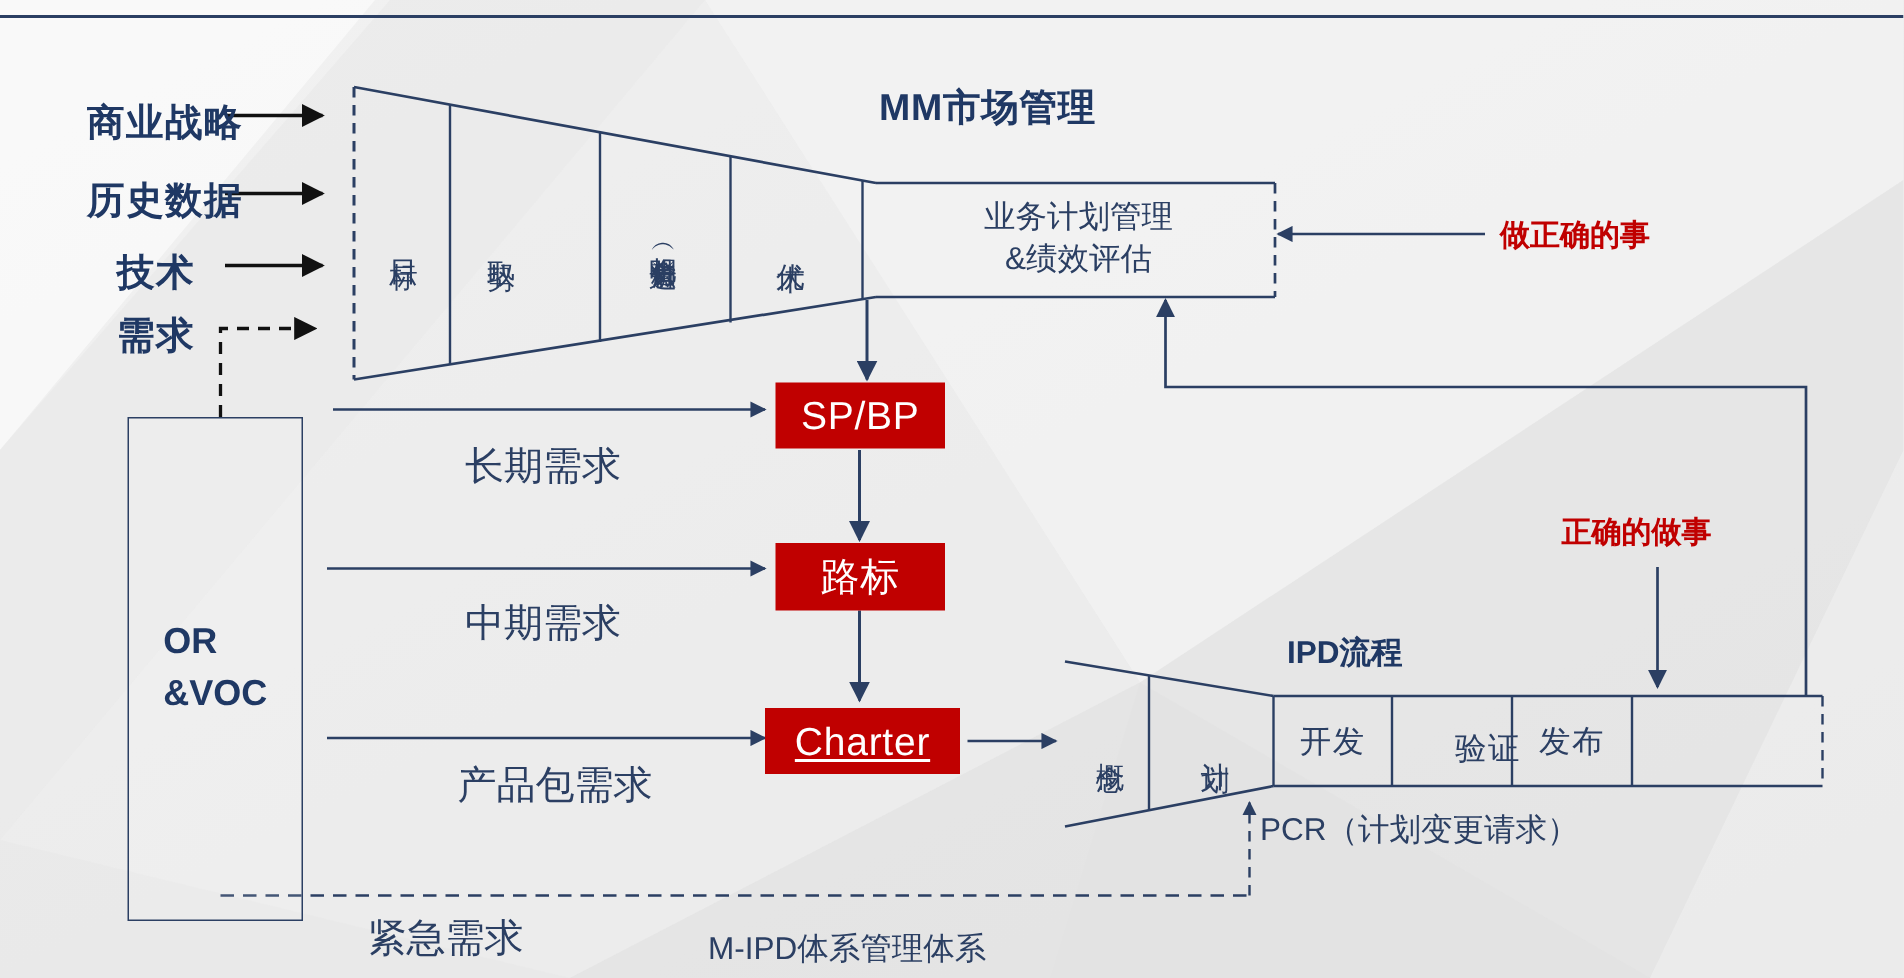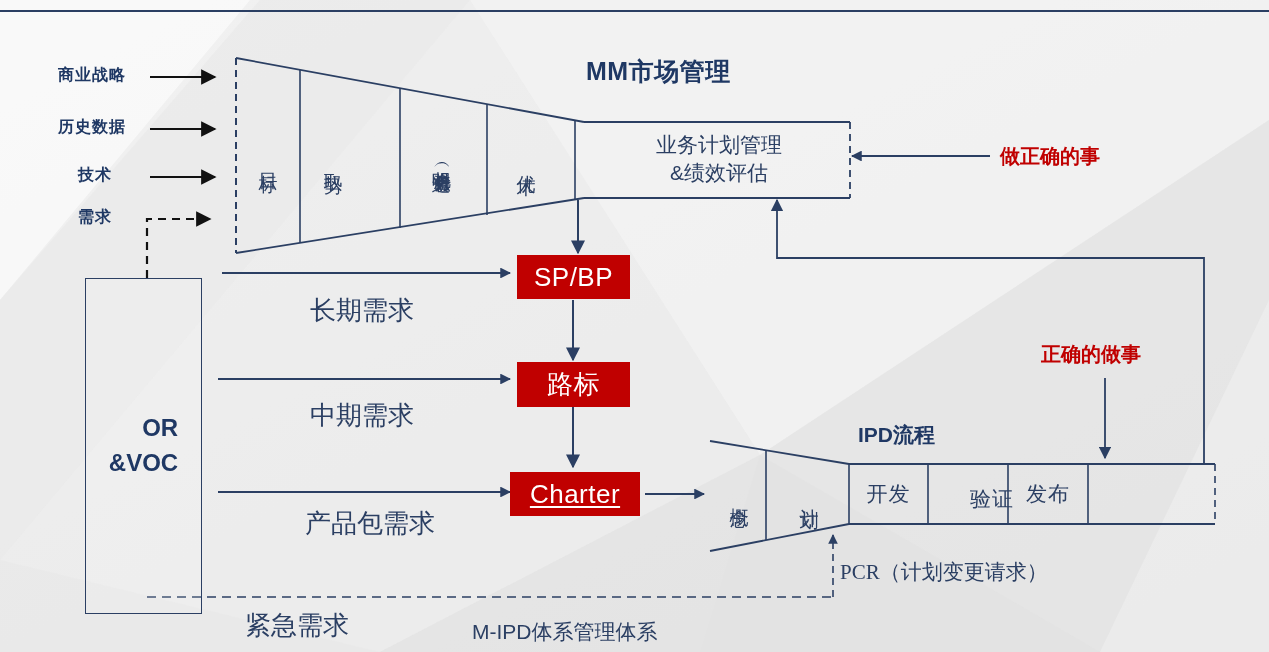--- a/index.html
+++ b/index.html
@@ -8,33 +8,33 @@
     font-family:"Liberation Sans","DejaVu Sans",sans-serif;
     background:#eeeeee;
     position:relative;
   }
   #stage{position:absolute;inset:0;width:1269px;height:652px;}
   .bg{position:absolute;inset:0;z-index:0;}
   .layer{position:absolute;z-index:2;}
   svg.lines{position:absolute;left:0;top:0;width:1269px;height:652px;z-index:1;overflow:visible;}
 
   .lbl{position:absolute;color:#1F3864;white-space:nowrap;}
-  .lbl-in{font-size:16px;font-weight:600;letter-spacing:1px;}
+  .lbl-in{font-size:25px;font-weight:600;letter-spacing:1px;}
   .lbl-need{font-size:26px;color:#2b3f63;}
   .lbl-foot{font-size:21px;color:#2b3f63;}
   .title-mm{position:absolute;font-size:25px;font-weight:bold;color:#1F3864;letter-spacing:.5px;}
   .title-ipd{position:absolute;font-size:21px;font-weight:bold;color:#1F3864;}
   .red-note{position:absolute;font-size:20px;font-weight:bold;color:#C00000;white-space:nowrap;}
 
   .redbox{position:absolute;background:#C00000;color:#ffffff;display:flex;
           align-items:center;justify-content:center;font-size:26px;letter-spacing:.5px;}
   .redbox.u span{text-decoration:underline;text-underline-offset:3px;}
 
   .orvoc{position:absolute;border:1.6px solid #2b3f63;background:rgba(255,255,255,.12);
-         display:flex;align-items:center;justify-content:center;text-align:right;
+         display:flex;align-items:center;justify-content:center;text-align:left;
          font-size:24px;font-weight:bold;color:#1F3864;line-height:1.45;}
 
   .vtext{position:absolute;display:flex;align-items:center;justify-content:center;
          writing-mode:vertical-rl;text-orientation:upright;
          font-size:19px;color:#2b3f63;letter-spacing:2px;line-height:1.05;}
   .vtext.small{font-size:17px;letter-spacing:1px;}
 
   .bpbox-text{position:absolute;text-align:center;font-size:21px;color:#2b3f63;line-height:1.32;
               white-space:pre-line;}
   .cellbox{position:absolute;display:flex;align-items:center;justify-content:center;
@@ -181,20 +181,20 @@
 
   <div class="title-ipd layer" style="left:858px;top:421px;">IPD流程</div>
 
   <div class="vtext layer" style="left:725px;top:464px;width:28px;height:62px;">概念</div>
   <div class="vtext layer" style="left:795px;top:464px;width:28px;height:62px;">计划</div>
 
   <div class="cellbox layer" style="left:849px;top:464px;width:79px;height:60px;">开发</div>
   <div class="cellbox layer" style="left:952px;top:464px;width:80px;height:70px;">验证</div>
   <div class="cellbox layer" style="left:1008px;top:464px;width:80px;height:60px;">发布</div>
 
-  <div class="lbl lbl-foot layer" style="left:840px;top:558px;font-family:Liberation Serif, serif;">PCR（计划变更请求）</div>
+  <div class="lbl lbl-foot layer" style="left:840px;top:539px;">PCR（计划变更请求）</div>
 
   <div class="lbl lbl-foot layer" style="left:472px;top:618px;">M-IPD体系管理体系</div>
 
   <div class="red-note layer" style="left:1000px;top:143px;">做正确的事</div>
   <div class="red-note layer" style="left:1041px;top:341px;">正确的做事</div>
 
 </div>
 
 </body></html>

